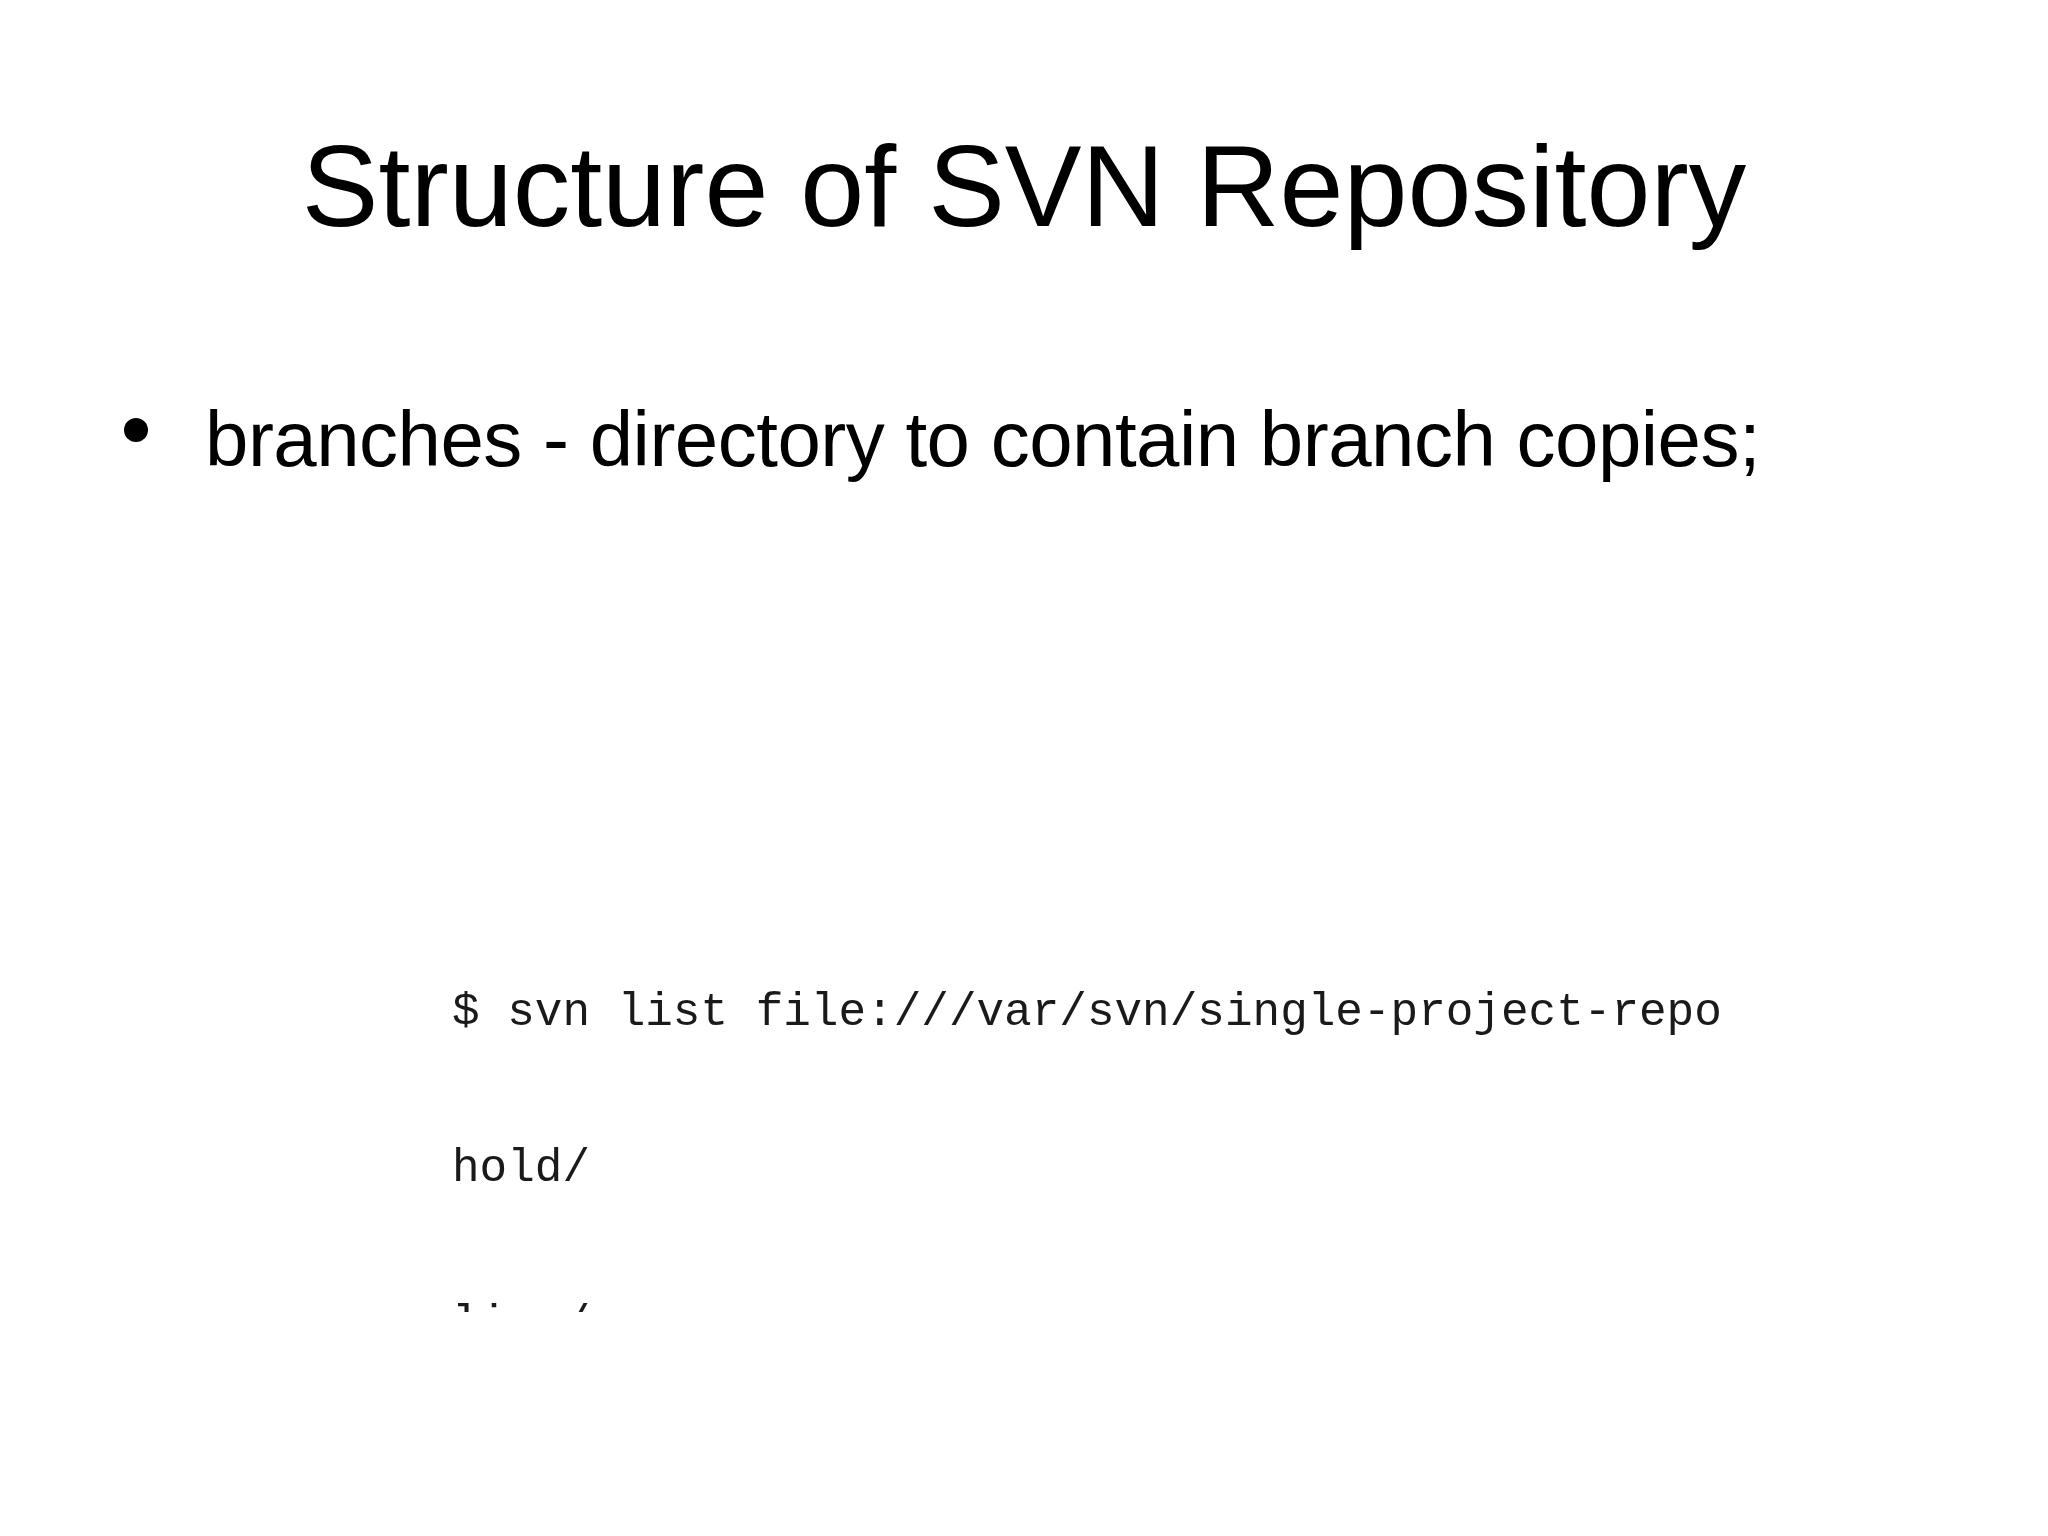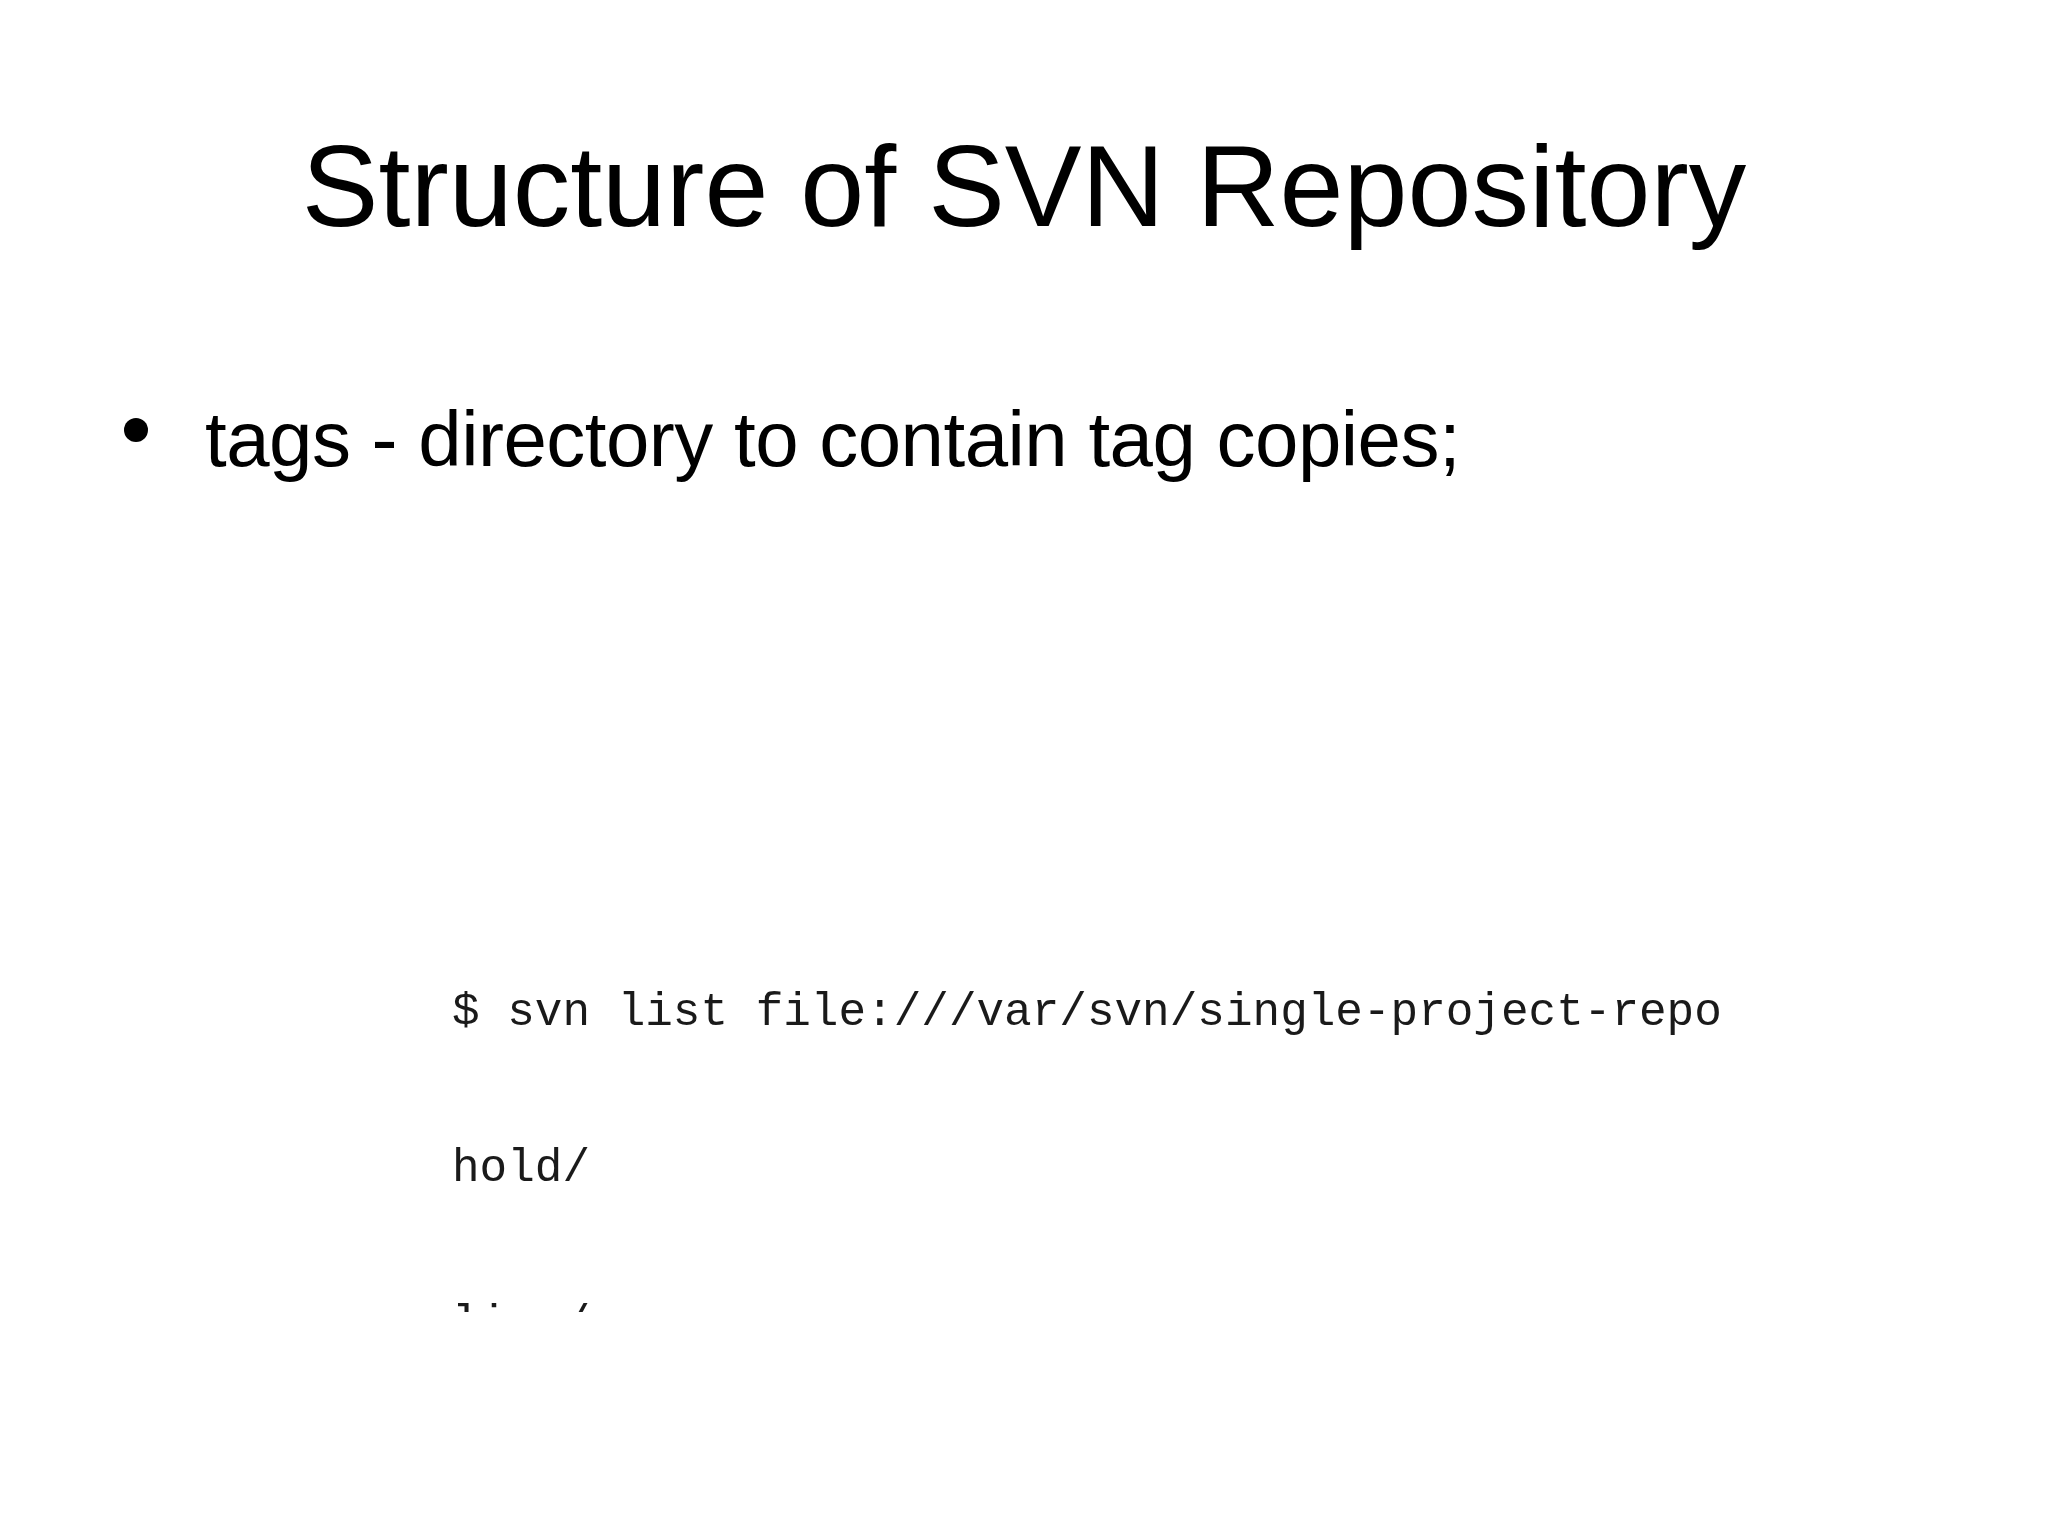--- a/index.html
+++ b/index.html
@@ -79,21 +79,21 @@
 </head>
 <body>
 
 <div class="slide">
 
   <h1 class="slide-title">Structure of SVN Repository</h1>
 
   <ul class="bullet-list">
     <li class="bullet-item">
       <span class="bullet-dot"></span>
-      <span class="bullet-text">tags - directory to contain tag copies;</span>
+      <span class="bullet-text">branches - directory to contain branch copies;</span>
     </li>
   </ul>
 
   <div class="terminal-output">
     <div class="terminal-line">$ svn list file:///var/svn/single-project-repo</div>
     <div class="terminal-line">hold/</div>
     <div class="terminal-line">line/</div>
     
     
     

